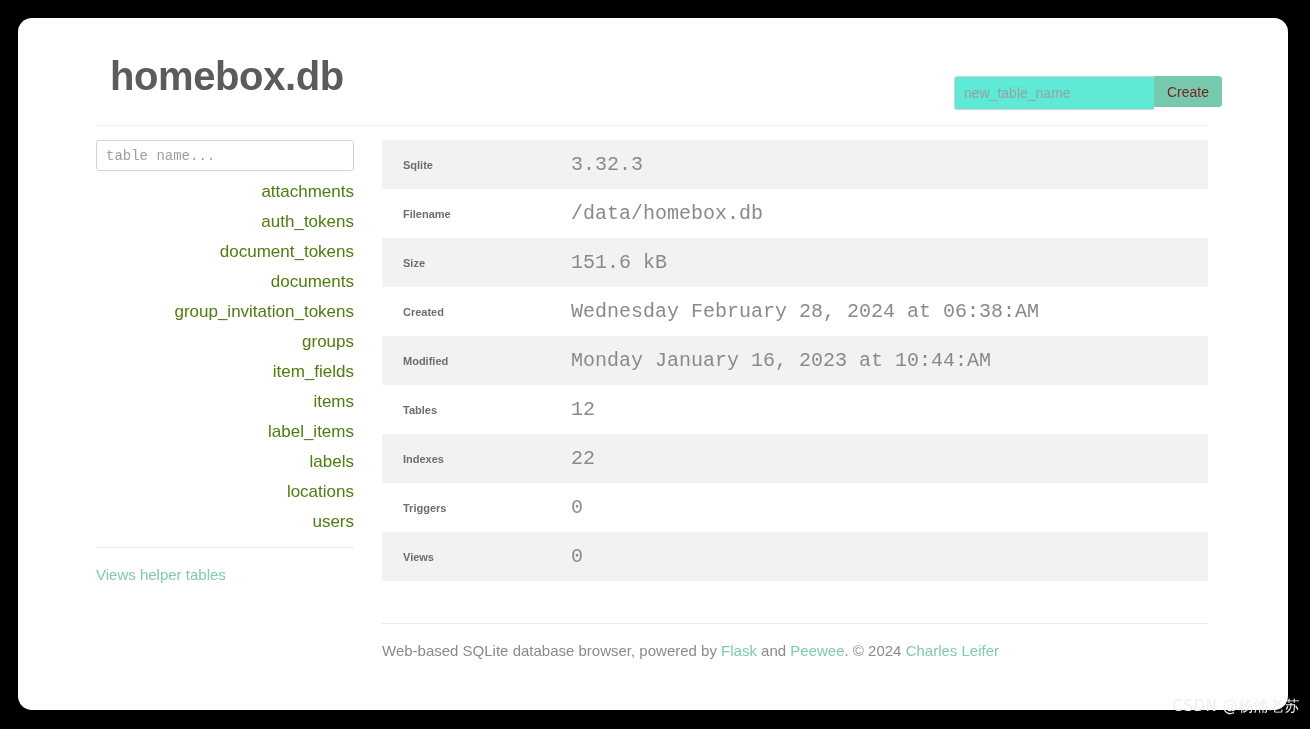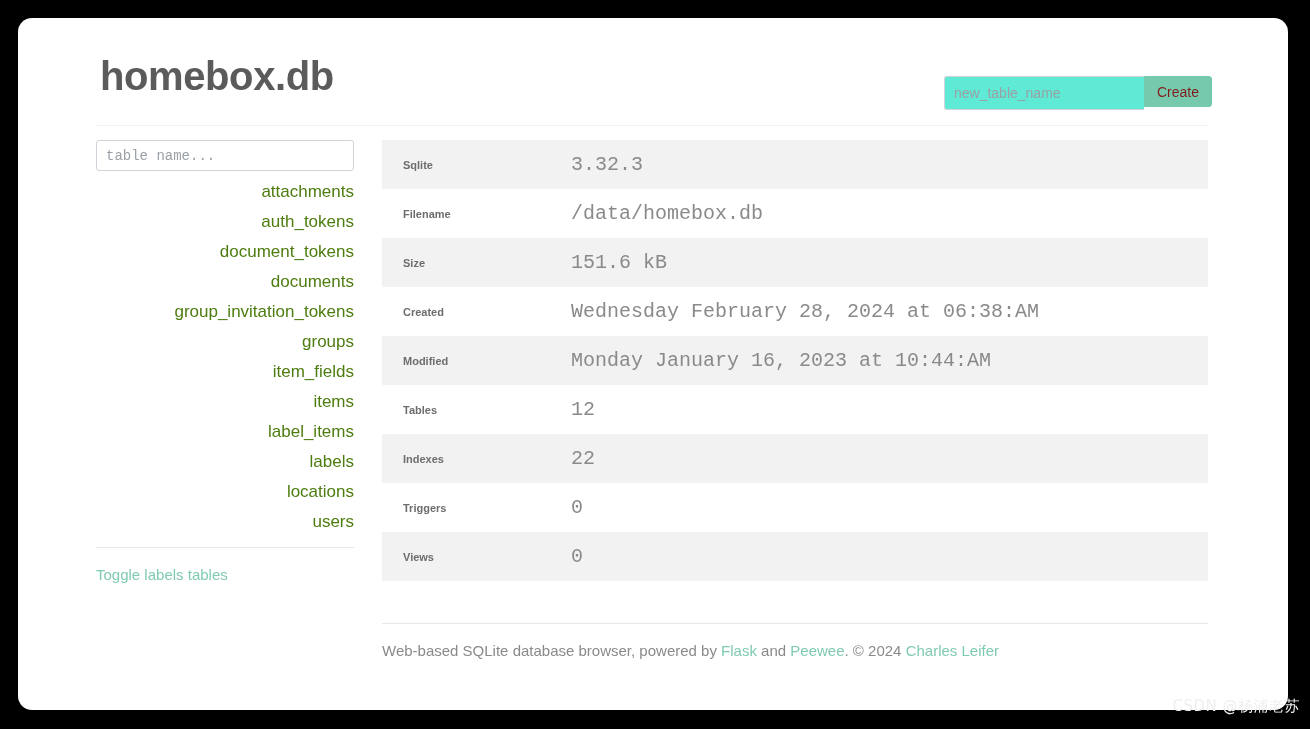--- a/index.html
+++ b/index.html
@@ -37,21 +37,21 @@
     left: 0;
     top: 0;
     width: 1270px;
     height: 692px;
     padding: 0;
   }
 
   
   .header-row {
     position: absolute;
-    left: 82px;
+    left: 92px;
     top: 30px;
     width: 1112px;
     height: 70px;
   }
 
   .page-title {
     position: absolute;
     left: 0;
     top: 4px;
     margin: 0;
@@ -290,21 +290,21 @@
           <li>
               <a class="table-link" href="#">locations</a>
             </li>
           <li>
               <a class="table-link" href="#">users</a>
             </li>
         </ul>
 
         <hr class="sidebar-divider">
 
-        <a class="toggle-helper" href="#">Toggle labels tables</a>
+        <a class="toggle-helper" href="#">Views helper tables</a>
       </div>
 
       <div class="main">
         <table class="info-table">
           <tbody>
             <tr class="odd">
               <th>Sqlite</th>
               <td>3.32.3</td>
             </tr>
             <tr class="even">

